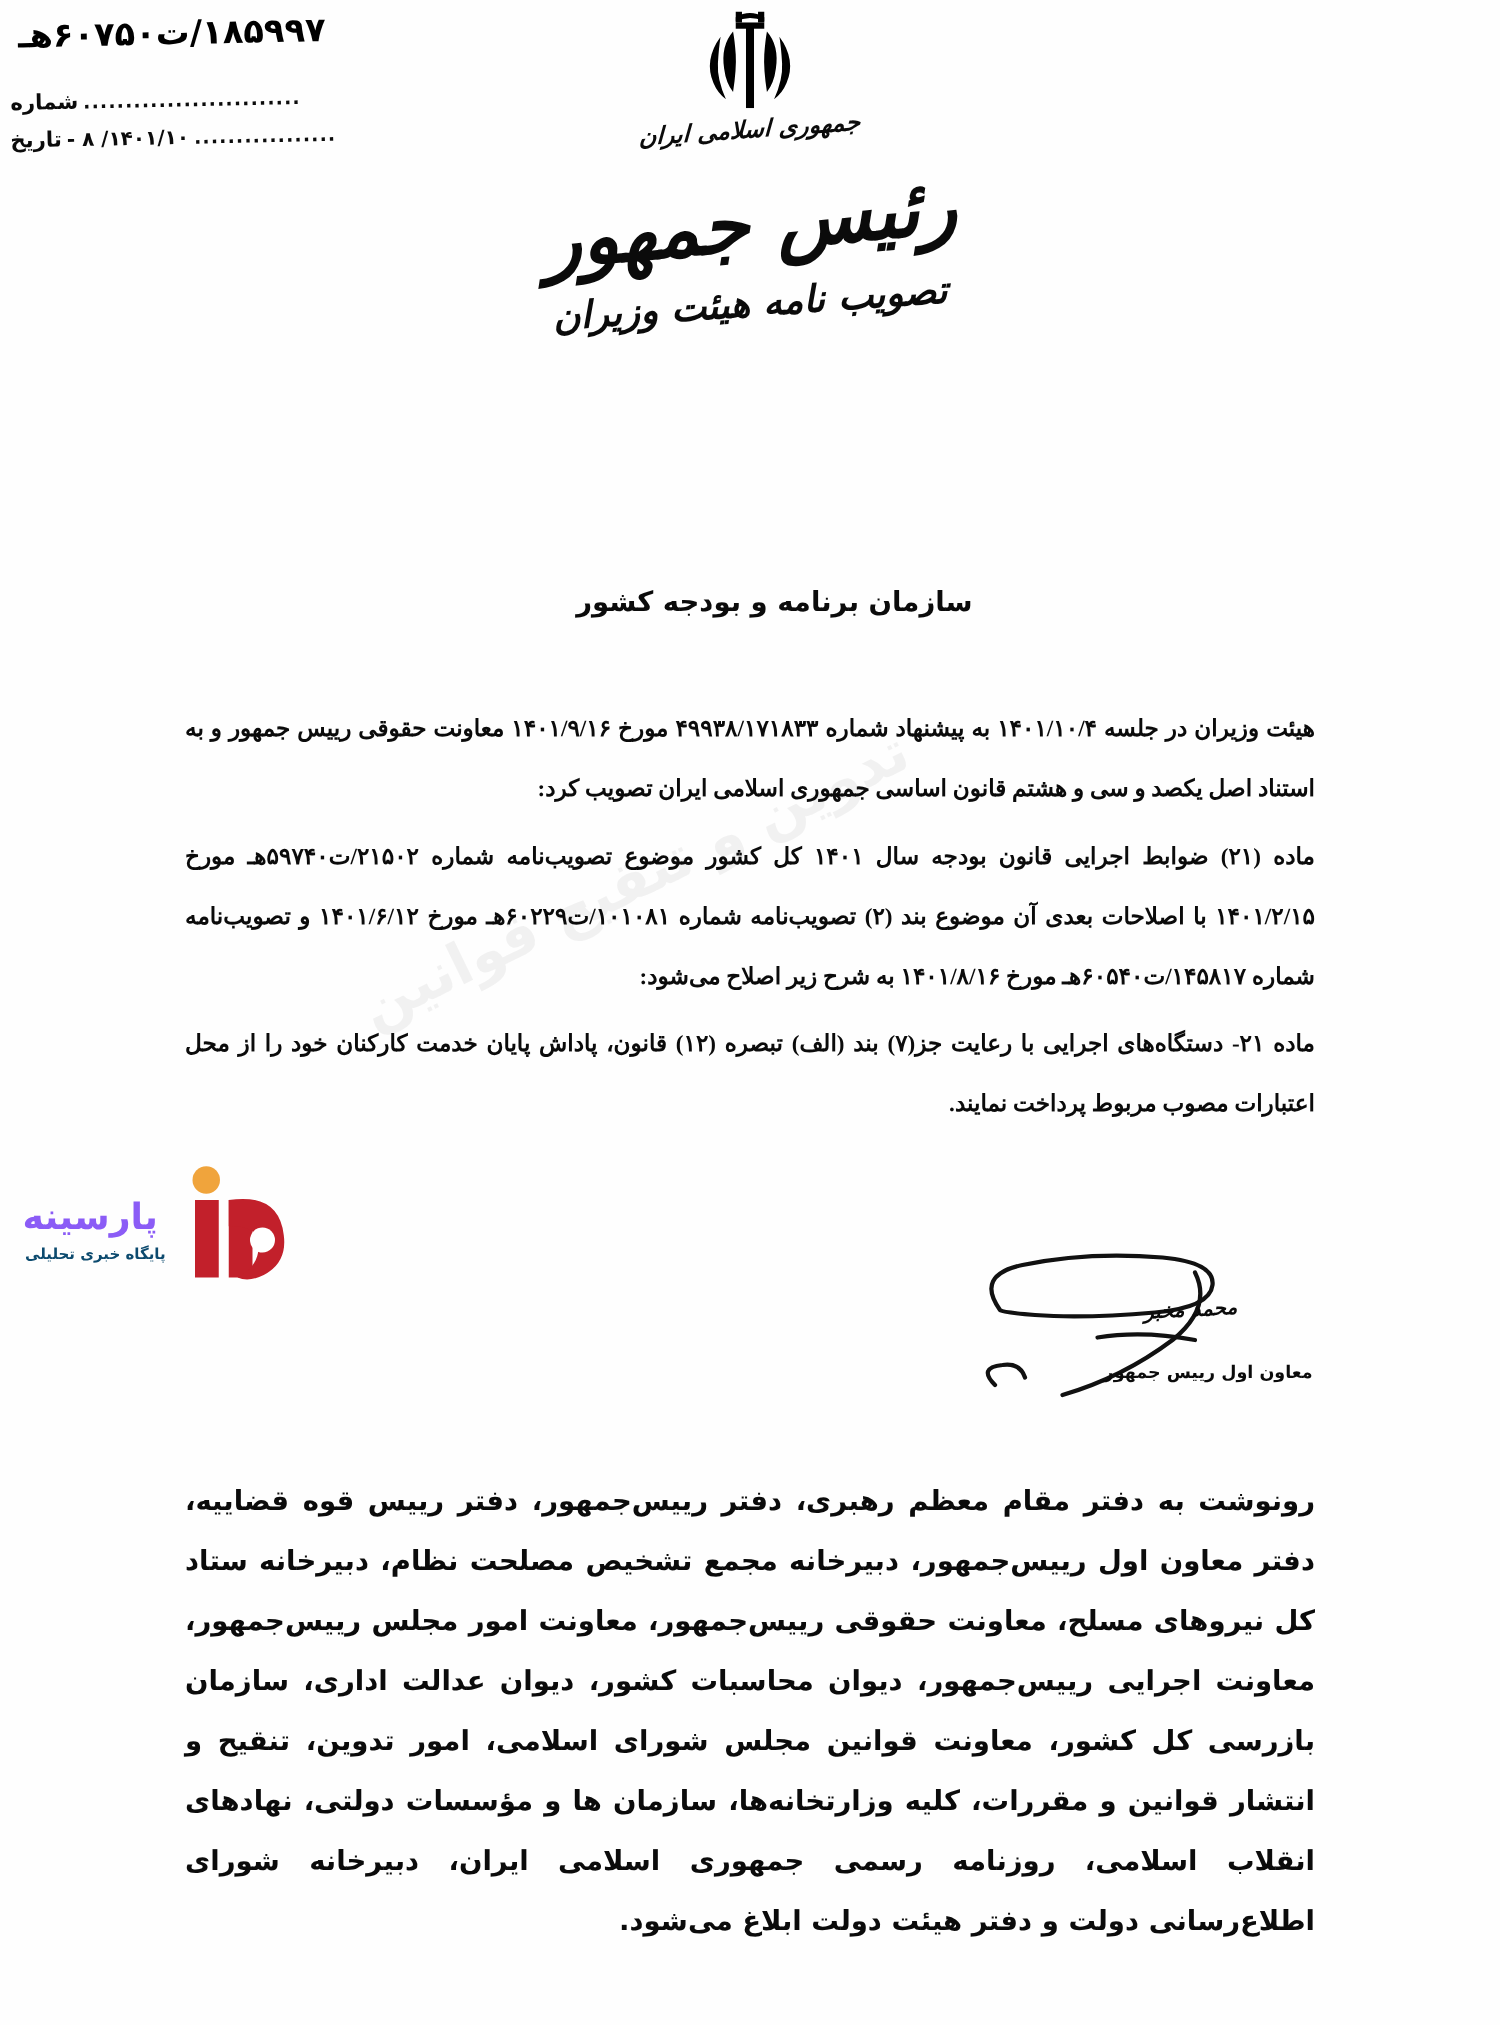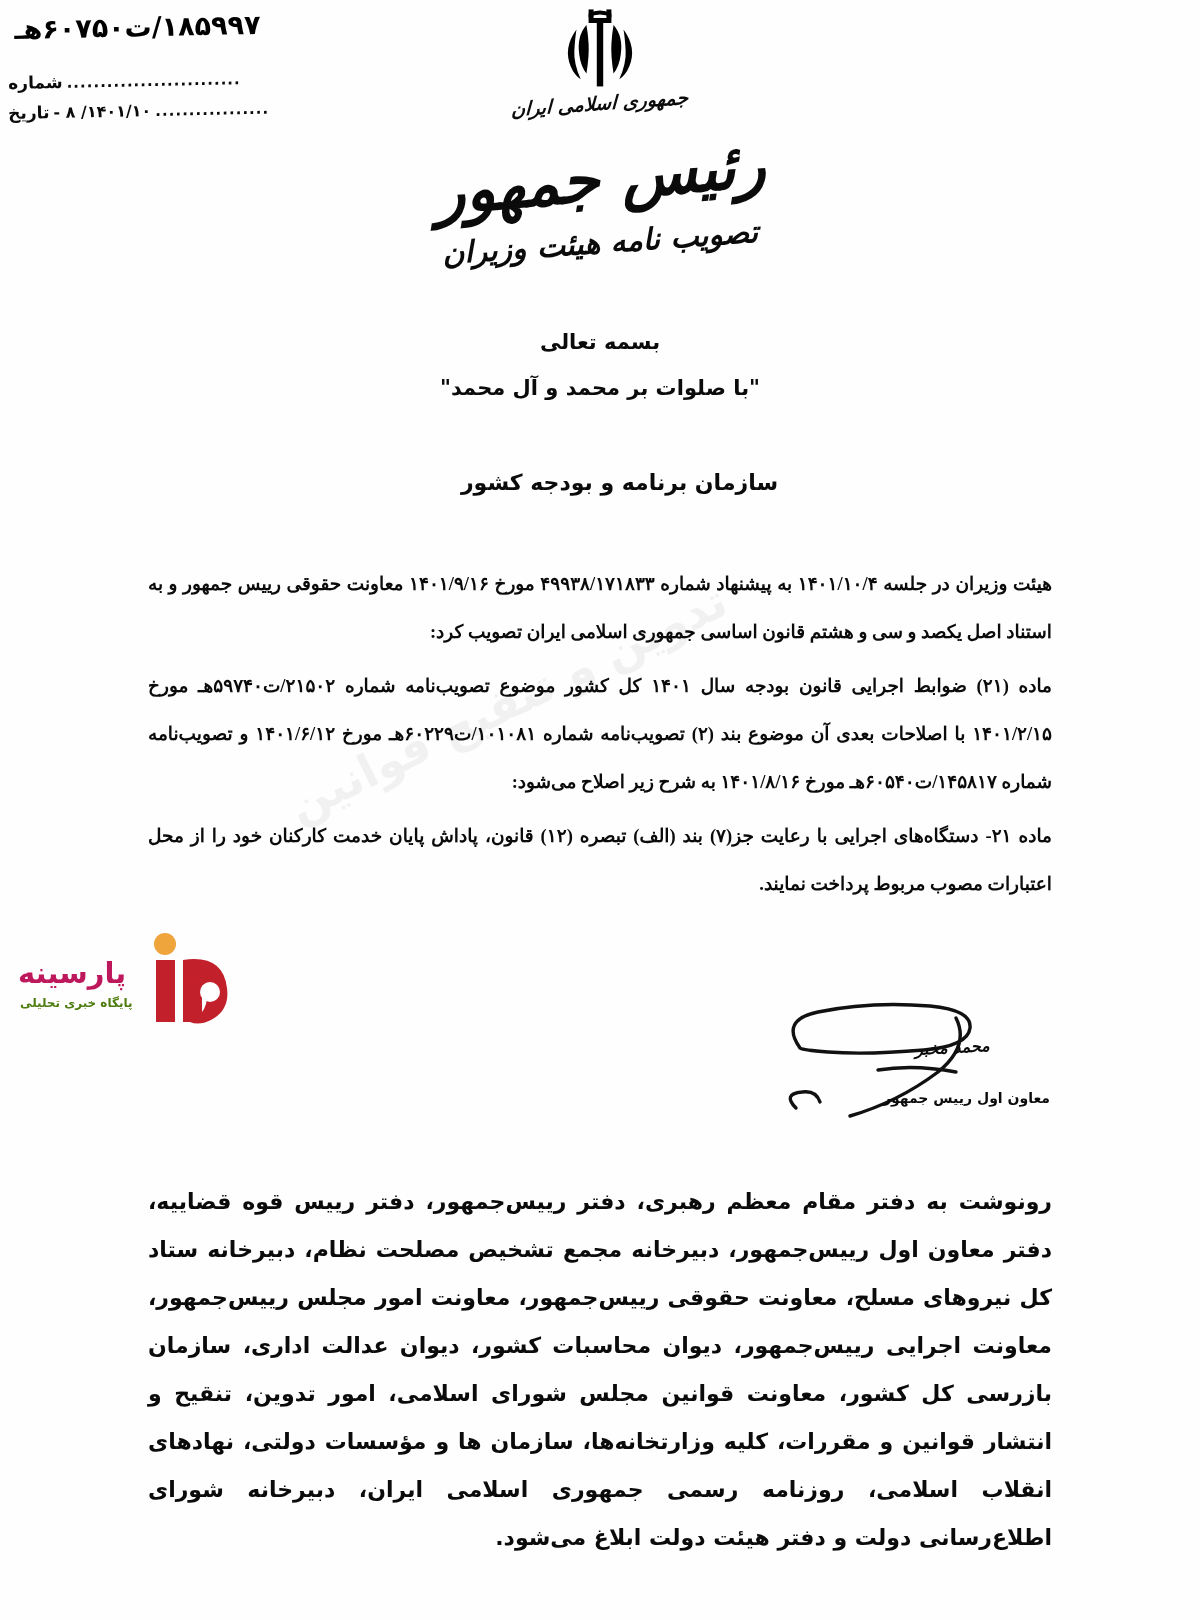--- a/index.html
+++ b/index.html
@@ -237,30 +237,30 @@
     left: 130px;
     width: 110px;
     height: 95px;
   }
   .parsine-name {
     position: absolute;
     top: 26px;
     left: 10px;
     font-size: 29px;
     font-weight: 700;
-    color: #be185d;
+    color: #8b5cf6;
     letter-spacing: -1px;
   }
   .parsine-tag {
     position: absolute;
     top: 66px;
     left: 12px;
     font-size: 12px;
     font-weight: 700;
-    color: #4d7c0f;
+    color: #0c4a6e;
   }
 
   
   .paper-watermark {
     position: absolute;
     top: 620px;
     left: 480px;
     width: 340px;
     height: 430px;
     opacity: 0.07;
@@ -311,24 +311,20 @@
 
         <path d="M93 30 q19 26 8 52 q-5 12 -14 18 q10 -22 9 -40 q-1 -18 -3 -30 z"></path>
       </g>
     </svg>
     <div class="country-name">جمهوری اسلامی ایران</div>
   </div>
 
   <div class="title-president">رئیس جمهور</div>
   <div class="title-subdoc">تصویب نامه هیئت وزیران</div>
 
-  <div class="invocation">
-    <div class="line1">بسمه تعالی</div>
-    <div class="line2">"با صلوات بر محمد و آل محمد"</div>
-  </div>
 
   <div class="addressee">سازمان برنامه و بودجه کشور</div>
 
   <div class="paper-watermark">تدوین و تنقیح قوانین</div>
 
   <div class="body-text">
     <p>هیئت وزیران در جلسه ۱۴۰۱/۱۰/۴ به پیشنهاد شماره ۴۹۹۳۸/۱۷۱۸۳۳ مورخ ۱۴۰۱/۹/۱۶ معاونت حقوقی رییس جمهور و به استناد اصل یکصد و سی و هشتم قانون اساسی جمهوری اسلامی ایران تصویب کرد:</p>
     <p>ماده (۲۱) ضوابط اجرایی قانون بودجه سال ۱۴۰۱ کل کشور موضوع تصویب‌نامه شماره ۲۱۵۰۲/ت۵۹۷۴۰هـ مورخ ۱۴۰۱/۲/۱۵ با اصلاحات بعدی آن موضوع بند (۲) تصویب‌نامه شماره ۱۰۱۰۸۱/ت۶۰۲۲۹هـ مورخ ۱۴۰۱/۶/۱۲ و تصویب‌نامه شماره ۱۴۵۸۱۷/ت۶۰۵۴۰هـ مورخ ۱۴۰۱/۸/۱۶ به شرح زیر اصلاح می‌شود:</p>
     <p class="last-center">ماده ۲۱- دستگاه‌های اجرایی با رعایت جز(۷) بند (الف) تبصره (۱۲) قانون، پاداش پایان خدمت کارکنان خود را از محل اعتبارات مصوب مربوط پرداخت نمایند.</p>
   </div>

